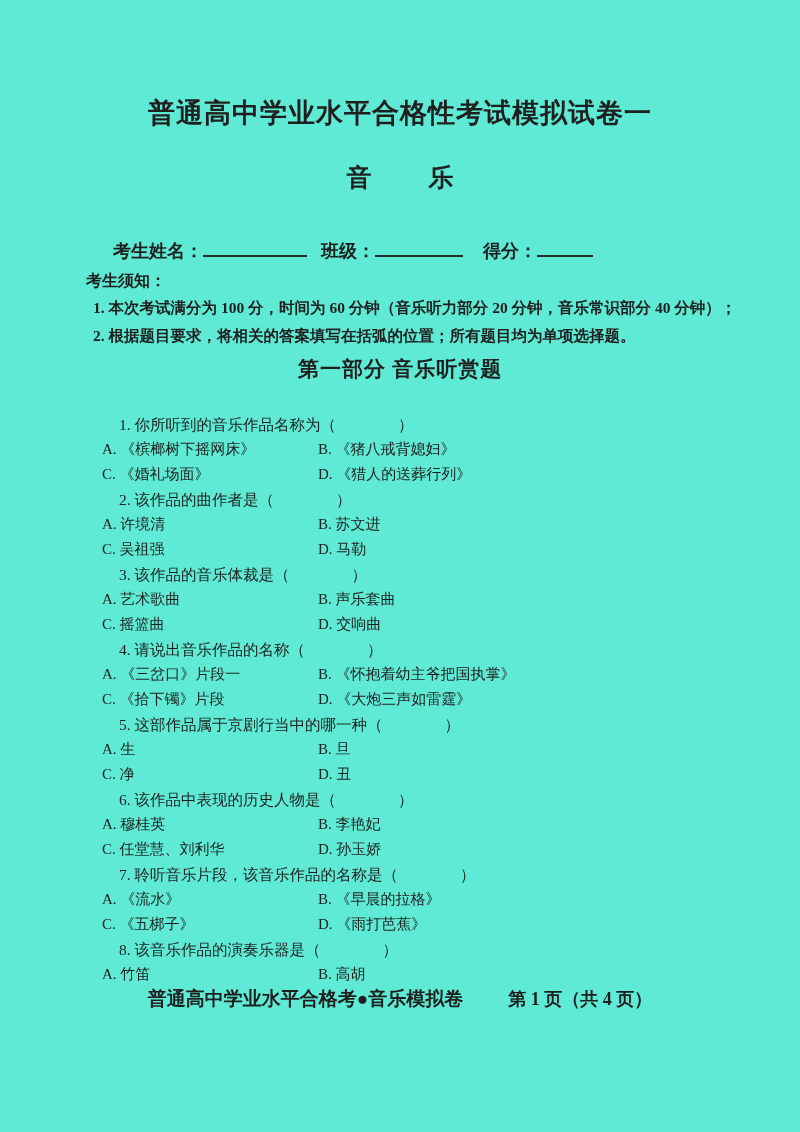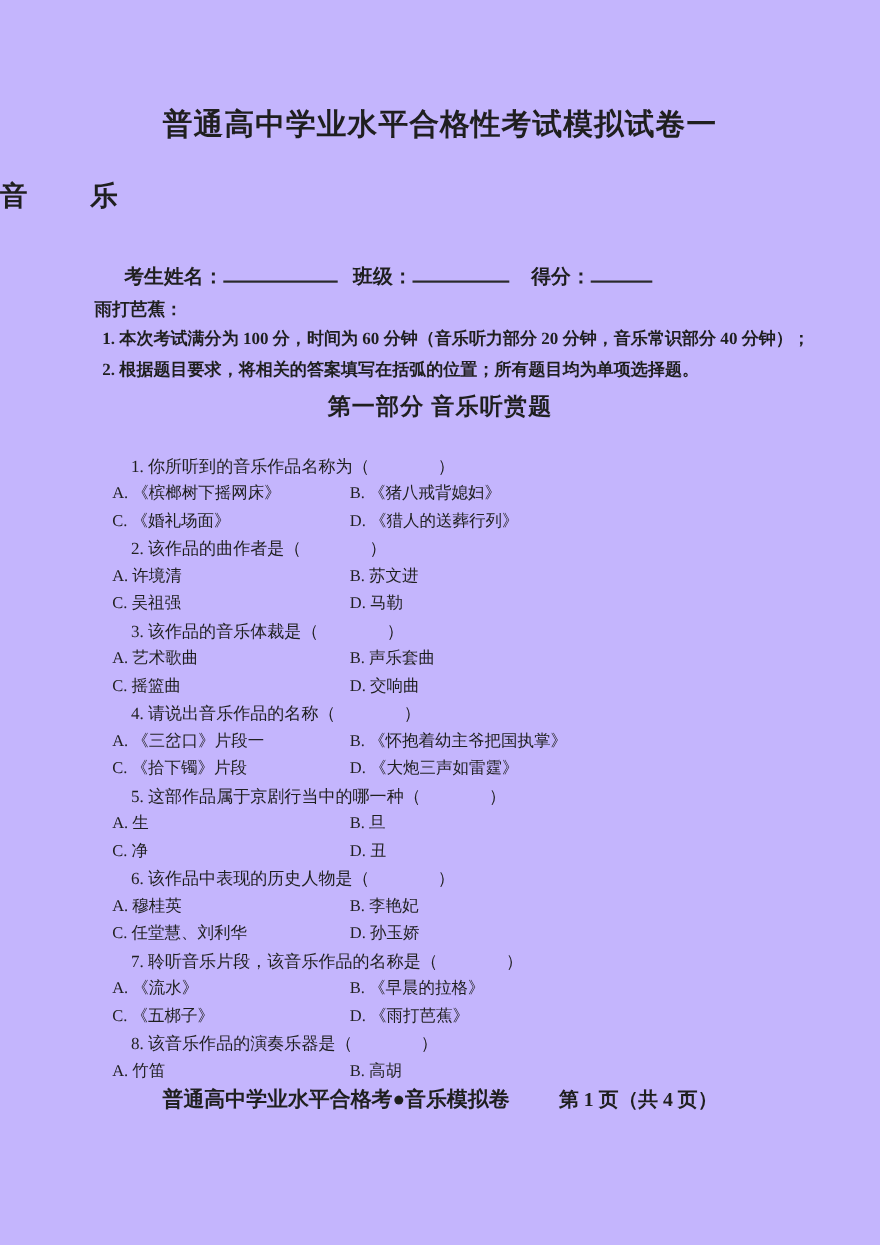--- a/index.html
+++ b/index.html
@@ -1,31 +1,31 @@
 <!DOCTYPE html>
 <html><head>
 <meta charset="utf-8">
 <style>
   html,body { margin:0; padding:0; background:#ffffff; }
   .page {
     position:relative;
     width:800px; height:1132px;
-    background:#c4b5fd;
+    background:#5eead4;
     font-family:"Liberation Serif","DejaVu Serif",serif;
     color:#1f1f1f;
     overflow:hidden;
   }
   .doc-title {
     position:absolute; top:95px; left:0; width:100%;
     text-align:center; font-size:27px; font-weight:bold; letter-spacing:1px;
     white-space:nowrap;
   }
   .doc-subject {
     position:absolute; top:161px; left:0; width:100%;
-    font-size:25px; font-weight:bold;
+    text-align:center; font-size:25px; font-weight:bold;
   }
   .doc-subject .sub-l { margin-right:57px; }
   .cand-row {
     position:absolute; top:239px; left:113px;
     font-size:18px; font-weight:bold; white-space:nowrap;
   }
   .blank {
     display:inline-block; border-bottom:2px solid #2a2a2a; height:16px;
   }
   .blank-name  { width:104px; margin-right:14px; }
@@ -66,21 +66,21 @@
   <div class="doc-title">普通高中学业水平合格性考试模拟试卷一</div>
 
   <div class="doc-subject">
     <span class="sub-l">音</span><span>乐</span>
   </div>
 
   <div class="cand-row">
     <span>考生姓名：</span><span class="blank blank-name"></span><span>班级：</span><span class="blank blank-class"></span><span>得分：</span><span class="blank blank-score"></span>
   </div>
 
-  <div class="notice-head">雨打芭蕉：</div>
+  <div class="notice-head">考生须知：</div>
   <div class="note note-1">1. 本次考试满分为 100 分，时间为 60 分钟（音乐听力部分 20 分钟，音乐常识部分 40 分钟）；</div>
   <div class="note note-2">2. 根据题目要求，将相关的答案填写在括弧的位置；所有题目均为单项选择题。</div>
 
   <div class="part-head">第一部分 音乐听赏题</div>
 
   <div class="questions">
 
     <div class="q">
       <div class="q-stem">1. 你所听到的音乐作品名称为（　　　　）</div>
       <div class="opt-row">

